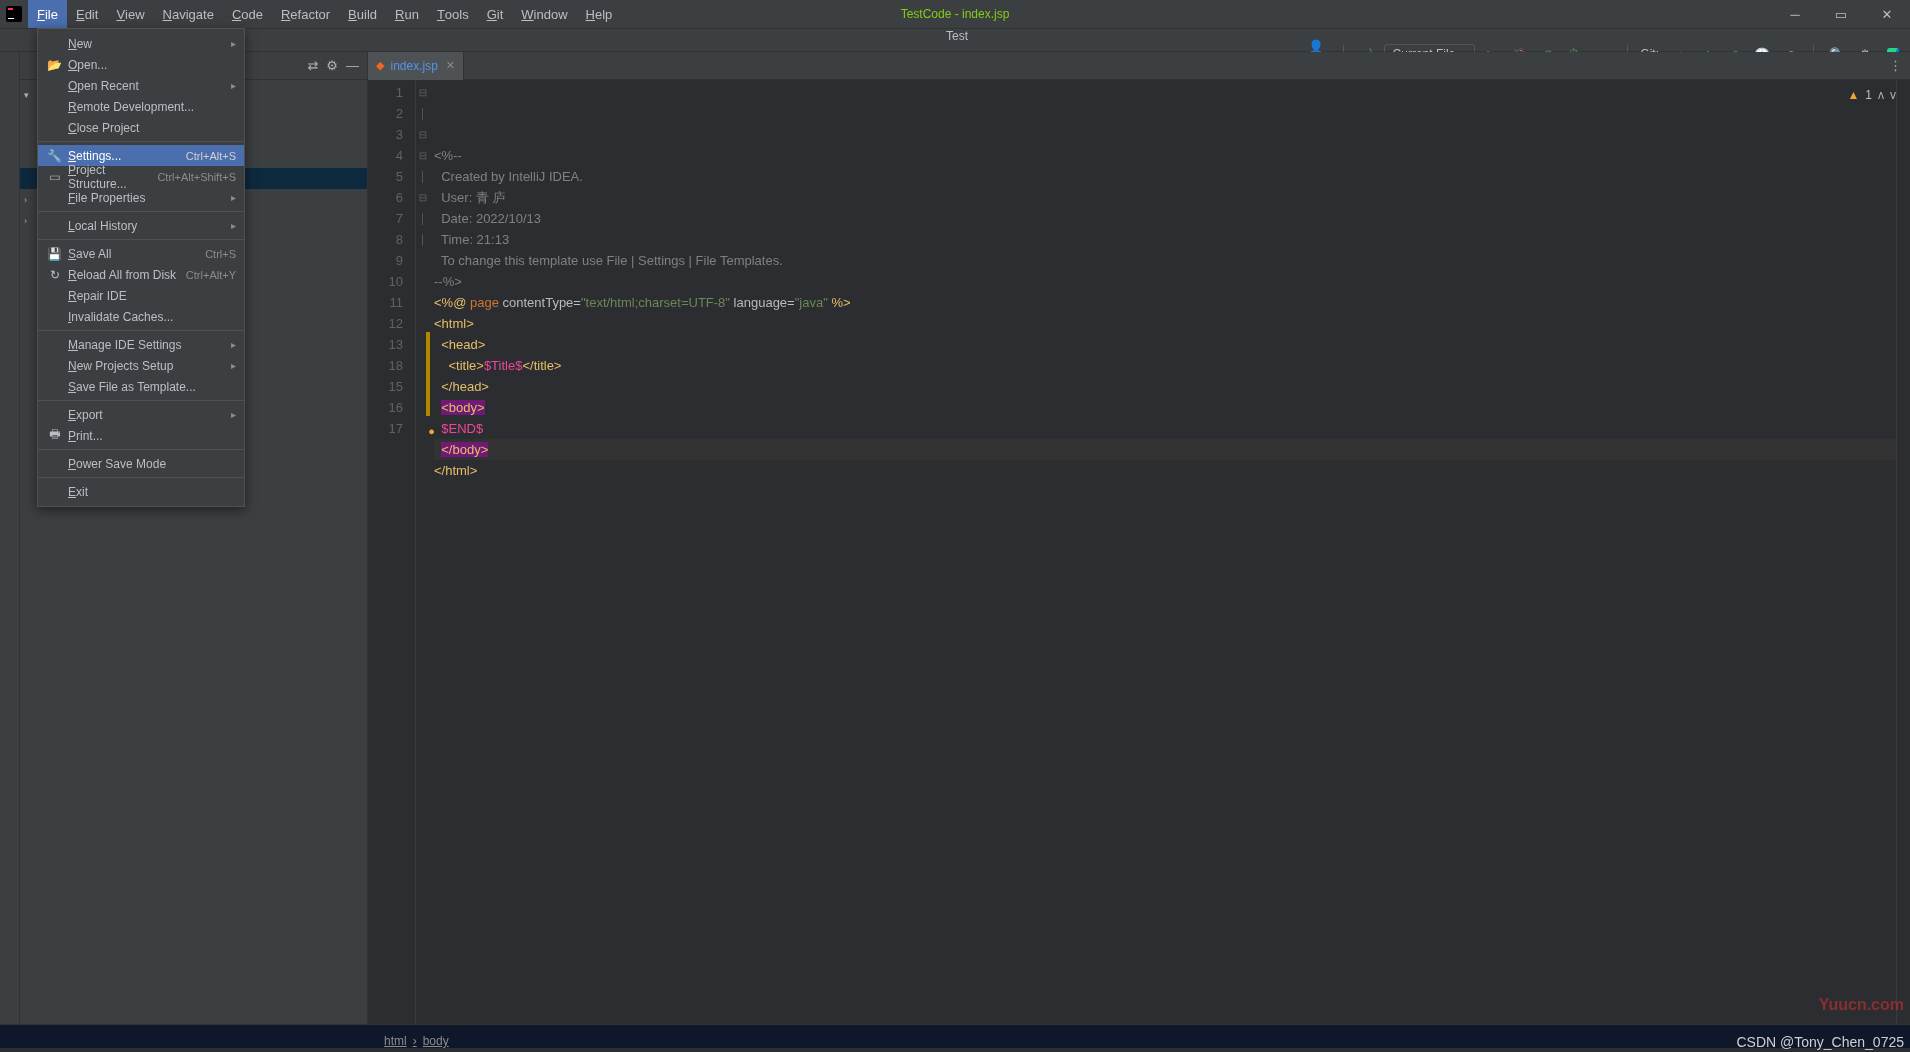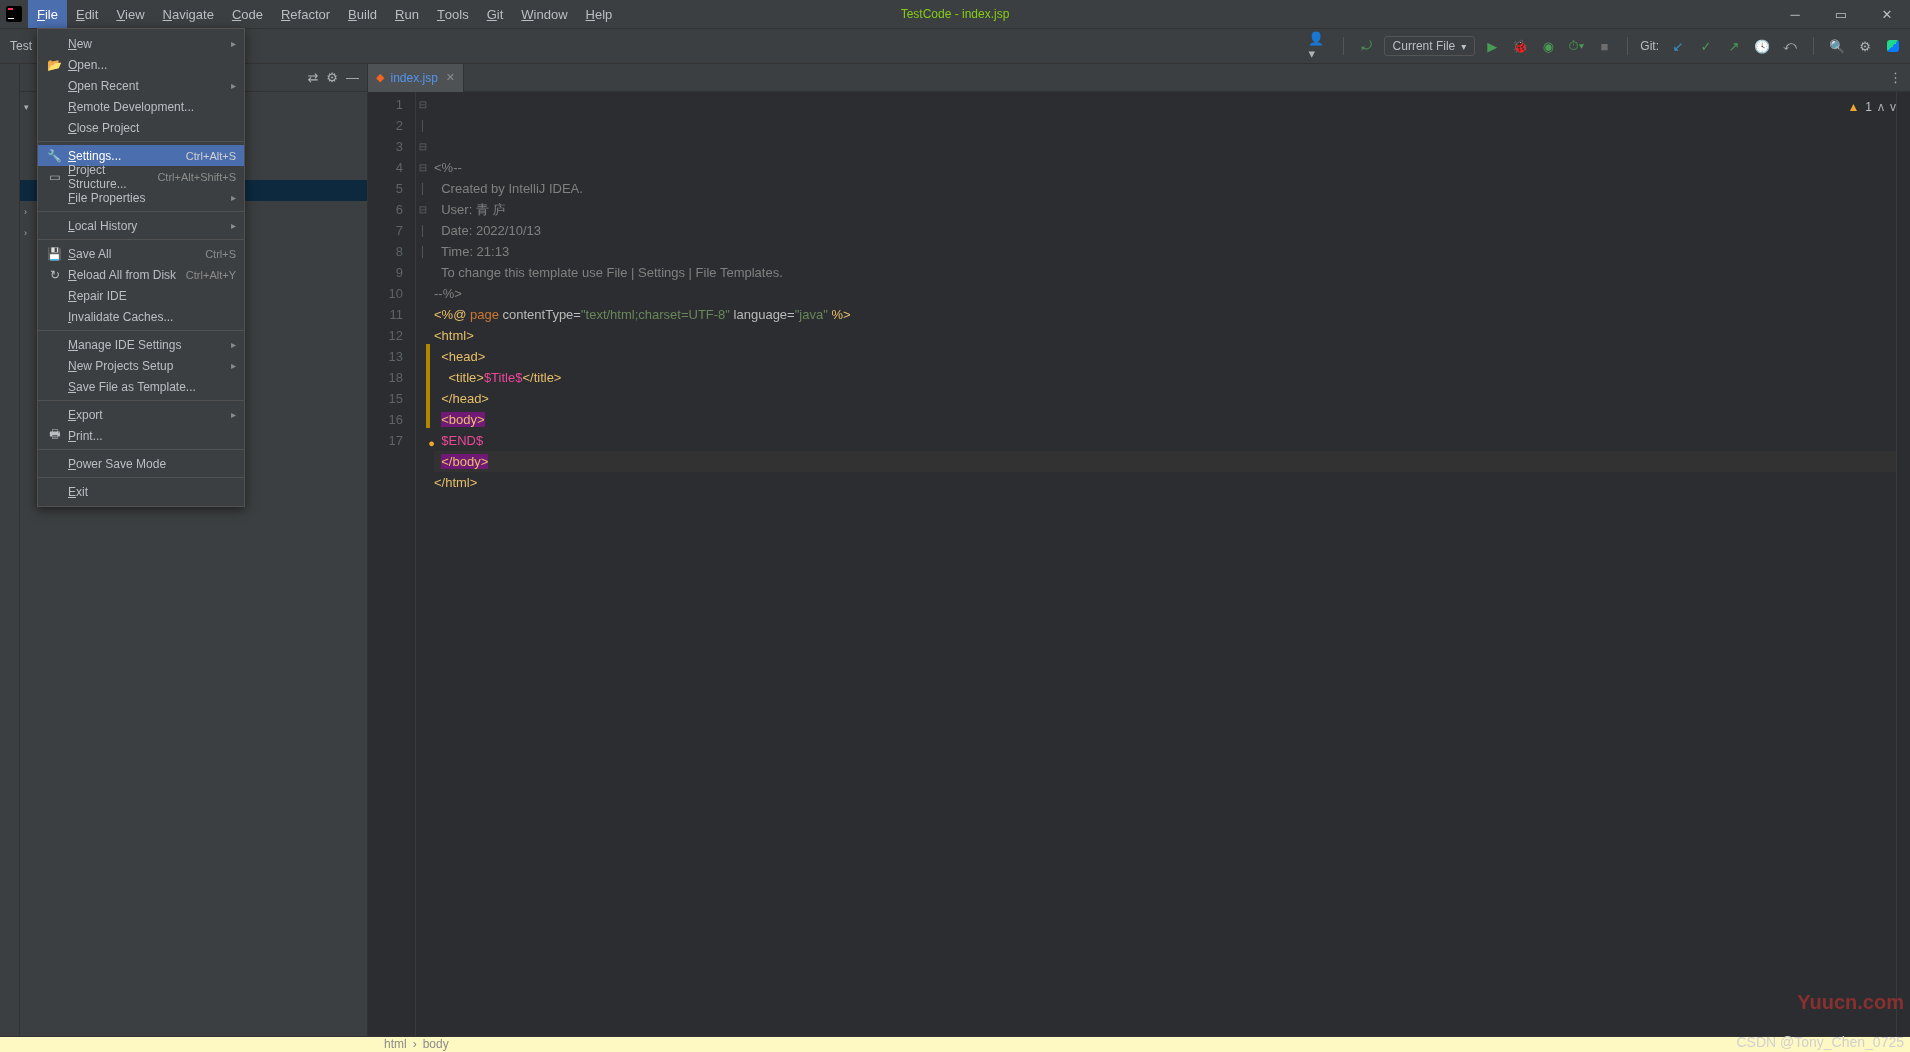--- a/index.html
+++ b/index.html
@@ -7,21 +7,21 @@
 .titlebar { height: 28px; background: #3c3f41; display: flex; align-items: center; }
 .logo { width: 28px; height: 28px; display: flex; align-items: center; justify-content: center; }
 .logo svg { width: 16px; height: 16px; }
 .menubar { display: flex; align-items: center; height: 28px; }
 .menu-item { padding: 0 9px; height: 28px; display: flex; align-items: center; color: #bcbec4; cursor: pointer; }
 .menu-item.active { background: #4b6eaf; color: #fff; }
 .menu-item u { text-decoration: underline; }
 .title-center { position: absolute; left: 50%; transform: translateX(-50%); color: #84cc16; font-size: 12px; }
 .window-controls { margin-left: auto; display: flex; }
 .win-ctrl { width: 46px; height: 28px; display: flex; align-items: center; justify-content: center; color: #bcbec4; cursor: pointer; }
-.toolbar { height: 36px; background: #3c3f41; border-top: 1px solid #323232; border-bottom: 1px solid #323232; display: flex; align-items: center; padding: 0 6px; }
+.toolbar { height: 24px; background: #3c3f41; border-top: 1px solid #323232; border-bottom: 1px solid #323232; display: flex; align-items: center; padding: 0 6px; flex-direction: column; }
 .toolbar-left { display: flex; align-items: center; }
 .toolbar-right { margin-left: auto; display: flex; align-items: center; gap: 6px; }
 .tb-text { color: #bcbec4; font-size: 12px; margin-left: 4px; }
 .tb-sep { width: 1px; height: 18px; background: #555; margin: 0 6px; }
 .tb-icon { width: 22px; height: 22px; display: flex; align-items: center; justify-content: center; cursor: pointer; color: #afb1b3; }
 .run-config { display: flex; align-items: center; border: 1px solid #555; border-radius: 3px; padding: 2px 8px; font-size: 12px; cursor: pointer; }
 .run-config::after { content: "▾"; margin-left: 6px; font-size: 10px; }
 .git-label { color: #bcbec4; font-size: 12px; margin-right: 2px; }
 .green { color: #499c54; }
 .blue { color: #3592c4; }
@@ -64,23 +64,23 @@
 .tok-string { color: #6a8759; }
 .tok-tag { color: #e8bf6a; }
 .tok-var { color: #ec4899; }
 .hl-body { background: #701a75; color: #e8bf6a; }
 .gutter-icon { position: absolute; left: -13px; top: 0; color: #f0a732; font-size: 11px; }
 .line-marker-orange { position: absolute; left: -4px; width: 4px; background: #b38600; }
 .inspections { position: absolute; right: 14px; top: 8px; display: flex; align-items: center; gap: 6px; font-size: 12px; color: #bcbec4; }
 .warn-tri { color: #f0a732; }
 .nav-arrows { color: #afb1b3; }
 .editor-strip-right { width: 14px; background: #2b2d30; border-left: 1px solid #3a3a3a; }
-.status-bar { height: 24px; background: #fef9c3; border-top: 1px solid #323232; display: flex; align-items: flex-start; padding: 0 12px; font-size: 12px; color: #8c8c8c; }
+.status-bar { height: 24px; background: #0f172a; border-top: 1px solid #323232; display: flex; align-items: flex-end; padding: 0 12px; font-size: 12px; color: #8c8c8c; text-decoration: underline; }
 .breadcrumb { display: flex; align-items: center; gap: 6px; margin-left: 372px; }
-.watermark1 { position: absolute; right: 6px; bottom: 38px; color: #b03030; font-size: 20px; font-weight: bold; opacity: 0.7; pointer-events: none; }
+.watermark1 { position: absolute; right: 6px; bottom: 38px; color: #b03030; font-size: 16px; font-weight: bold; opacity: 0.7; pointer-events: none; }
 .watermark2 { position: absolute; right: 6px; bottom: 2px; color: #d0d0d0; font-size: 14px; pointer-events: none; }
 .codewithme { width: 12px; height: 12px; border-radius: 3px; background: linear-gradient(135deg, #21d789 50%, #087cfa 50%); display: inline-block; }
 </style>
 </head>
 <body>
 
 <div class="titlebar">
   <div class="logo">
     <svg viewBox="0 0 16 16">
         <rect width="16" height="16" rx="2" fill="#000"></rect>

